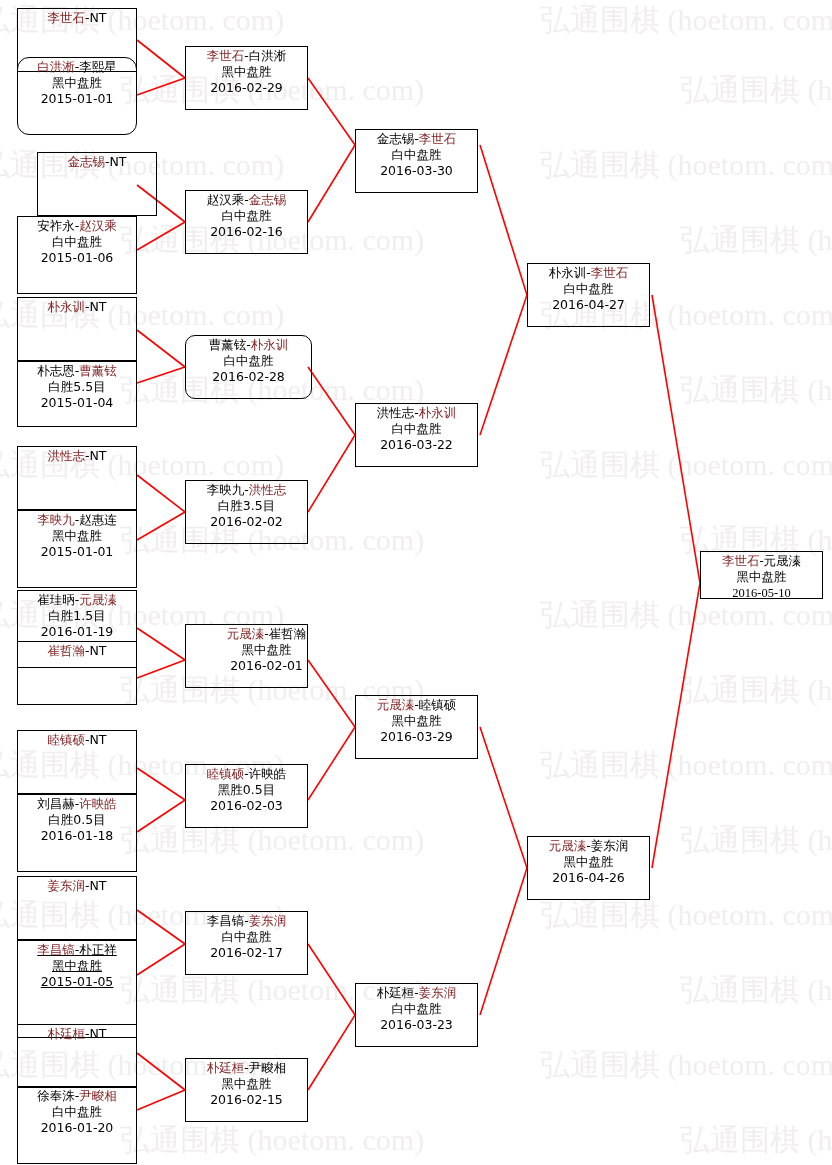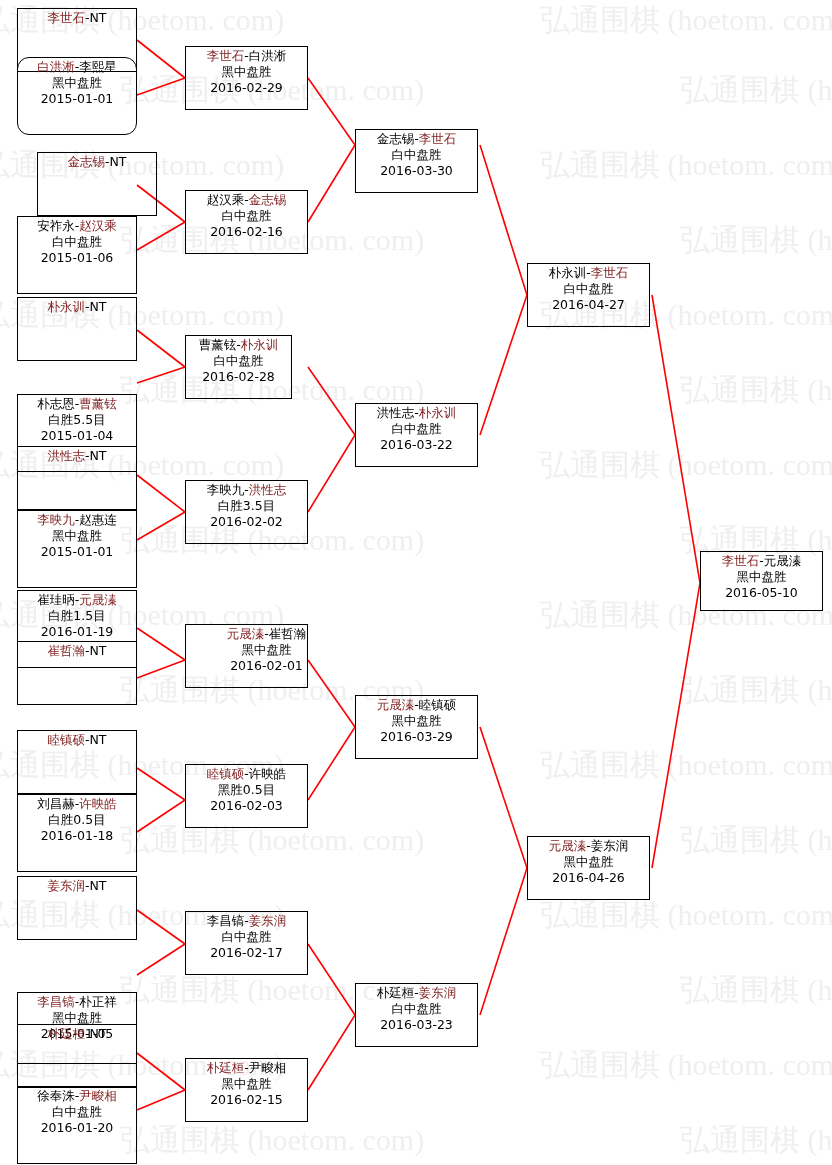--- a/index.html
+++ b/index.html
@@ -137,21 +137,21 @@
         <div class="ln"><span class="r">金志锡</span><span class="k">-NT</span></div>
       </div>
       <div class="node" style="left: 17px; top: 216px; width: 120px; height: 78px;">
         <div class="ln"><span class="k">安祚永-</span><span class="r">赵汉乘</span></div>
         <div class="ln">白中盘胜</div>
         <div class="ln">2015-01-06</div>
       </div>
       <div class="node" style="left: 17px; top: 297px; width: 120px; height: 64px;">
         <div class="ln"><span class="r">朴永训</span><span class="k">-NT</span></div>
       </div>
-      <div class="node" style="left: 17px; top: 361px; width: 120px; height: 78px; margin-top: 33px;">
+      <div class="node" style="left: 17px; top: 361px; width: 120px; height: 66px;">
         <div class="ln"><span class="k">朴志恩-</span><span class="r">曹薰铉</span></div>
         <div class="ln">白胜5.5目</div>
         <div class="ln">2015-01-04</div>
       </div>
       <div class="node" style="left: 17px; top: 446px; width: 120px; height: 64px;">
         <div class="ln"><span class="r">洪性志</span><span class="k">-NT</span></div>
       </div>
       <div class="node" style="left: 17px; top: 510px; width: 120px; height: 78px;">
         <div class="ln"><span class="r">李映九</span><span class="k">-赵惠连</span></div>
         <div class="ln">黑中盘胜</div>
@@ -169,21 +169,21 @@
         <div class="ln"><span class="r">睦镇硕</span><span class="k">-NT</span></div>
       </div>
       <div class="node" style="left: 17px; top: 794px; width: 120px; height: 78px;">
         <div class="ln"><span class="k">刘昌赫-</span><span class="r">许映皓</span></div>
         <div class="ln">白胜0.5目</div>
         <div class="ln">2016-01-18</div>
       </div>
       <div class="node" style="left: 17px; top: 876px; width: 120px; height: 64px;">
         <div class="ln"><span class="r">姜东润</span><span class="k">-NT</span></div>
       </div>
-      <div class="node" style="left: 17px; top: 992px; width: 120px; height: 72px;">
+      <div class="node" style="left: 17px; top: 940px; width: 120px; height: 98px; text-decoration: underline;">
         <div class="ln"><span class="r">李昌镐</span><span class="k">-朴正祥</span></div>
         <div class="ln">黑中盘胜</div>
         <div class="ln">2015-01-05</div>
       </div>
       <div class="node" style="left: 17px; top: 1024px; width: 120px; height: 64px;">
         <div class="ln"><span class="r">朴廷桓</span><span class="k">-NT</span></div>
       </div>
       <div class="node" style="left: 17px; top: 1086px; width: 120px; height: 78px;">
         <div class="ln"><span class="k">徐奉洙-</span><span class="r">尹畯相</span></div>
         <div class="ln">白中盘胜</div>
@@ -192,21 +192,21 @@
       <div class="node" style="left: 185px; top: 46px; width: 123px; height: 64px;">
         <div class="ln"><span class="r">李世石</span><span class="k">-白洪淅</span></div>
         <div class="ln">黑中盘胜</div>
         <div class="ln">2016-02-29</div>
       </div>
       <div class="node" style="left: 185px; top: 190px; width: 123px; height: 64px;">
         <div class="ln"><span class="k">赵汉乘-</span><span class="r">金志锡</span></div>
         <div class="ln">白中盘胜</div>
         <div class="ln">2016-02-16</div>
       </div>
-      <div class="node" style="left: 185px; top: 335px; width: 107px; height: 64px;">
+      <div class="node" style="left: 185px; top: 335px; width: 127px; height: 64px; border-radius: 10px;">
         <div class="ln"><span class="k">曹薰铉-</span><span class="r">朴永训</span></div>
         <div class="ln">白中盘胜</div>
         <div class="ln">2016-02-28</div>
       </div>
       <div class="node" style="left: 185px; top: 480px; width: 123px; height: 64px;">
         <div class="ln"><span class="k">李映九-</span><span class="r">洪性志</span></div>
         <div class="ln">白胜3.5目</div>
         <div class="ln">2016-02-02</div>
       </div>
       <div class="node" style="left: 185px; top: 624px; width: 123px; height: 64px; padding-left: 40px;">
@@ -252,19 +252,19 @@
       <div class="node" style="left: 527px; top: 263px; width: 123px; height: 64px;">
         <div class="ln"><span class="k">朴永训-</span><span class="r">李世石</span></div>
         <div class="ln">白中盘胜</div>
         <div class="ln">2016-04-27</div>
       </div>
       <div class="node" style="left: 527px; top: 836px; width: 123px; height: 64px;">
         <div class="ln"><span class="r">元晟溱</span><span class="k">-姜东润</span></div>
         <div class="ln">黑中盘胜</div>
         <div class="ln">2016-04-26</div>
       </div>
-      <div class="node" style="left: 700px; top: 551px; width: 123px; height: 60px;">
+      <div class="node" style="left: 700px; top: 551px; width: 123px; height: 48px; font-family: Liberation Serif, serif;">
         <div class="ln"><span class="r">李世石</span><span class="k">-元晟溱</span></div>
         <div class="ln">黑中盘胜</div>
         <div class="ln">2016-05-10</div>
       </div>
     </div>
 </div>
 
 </body></html>

